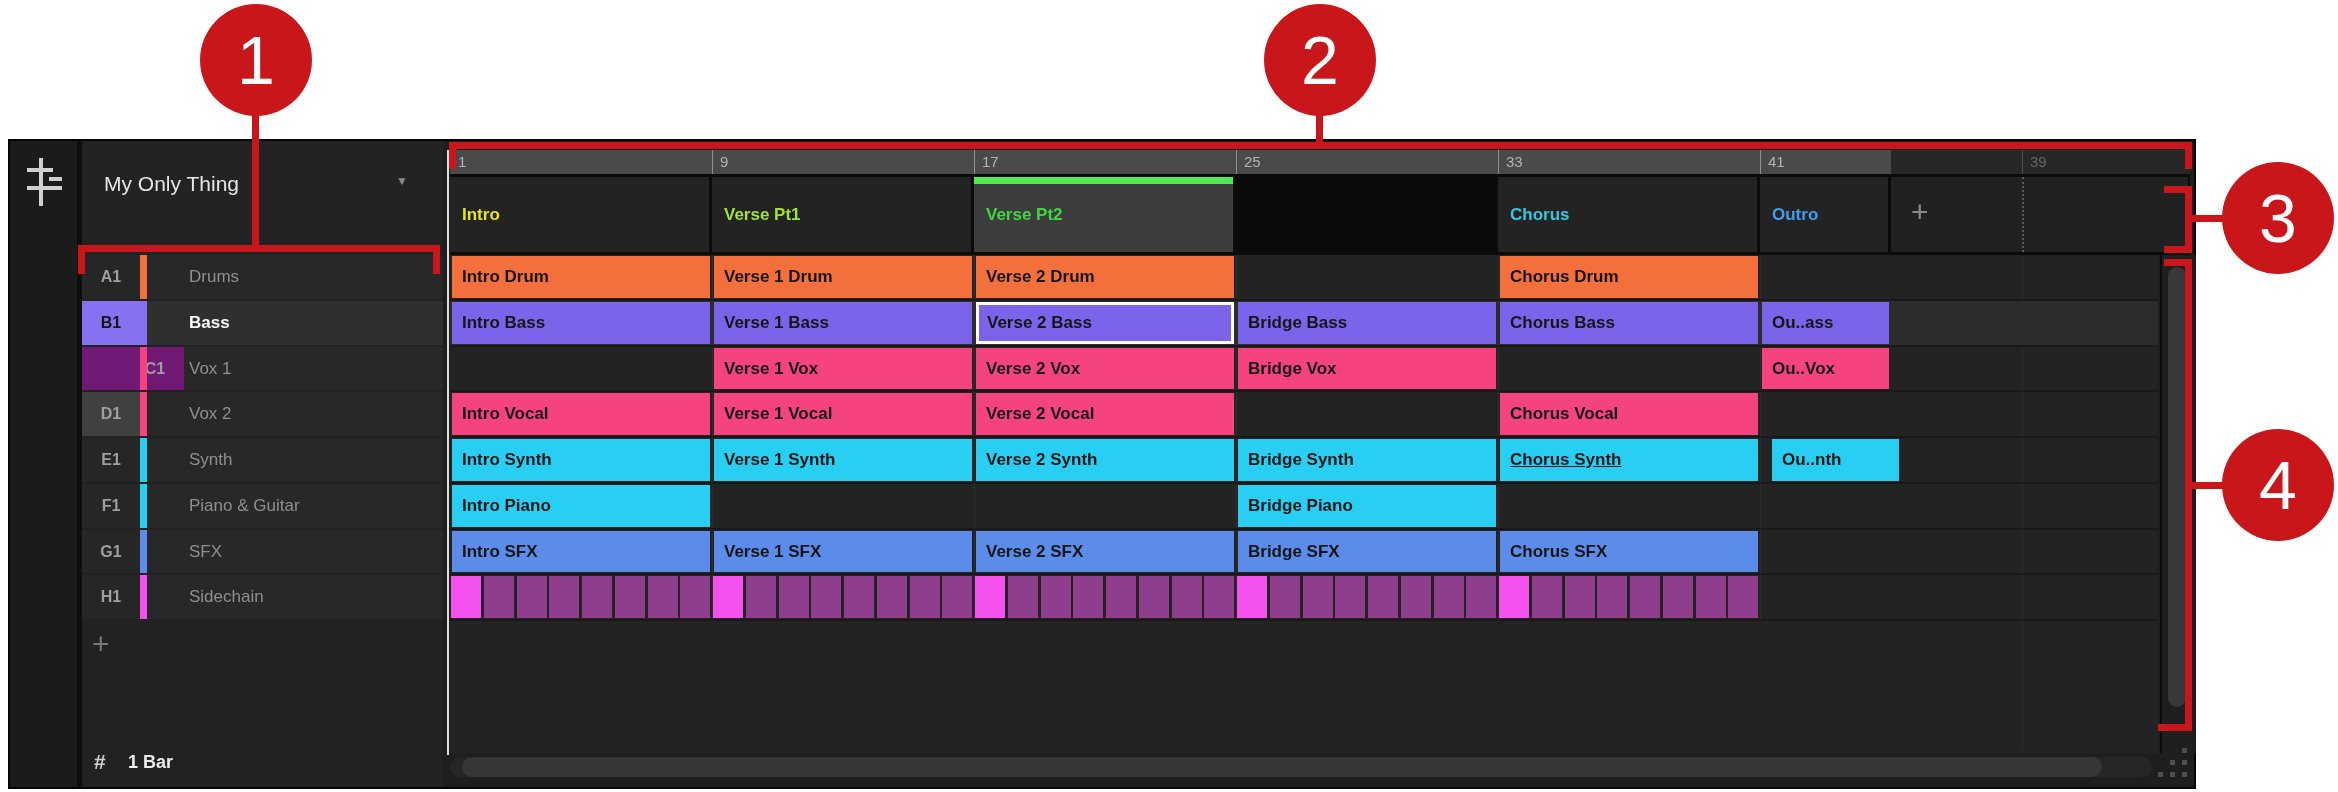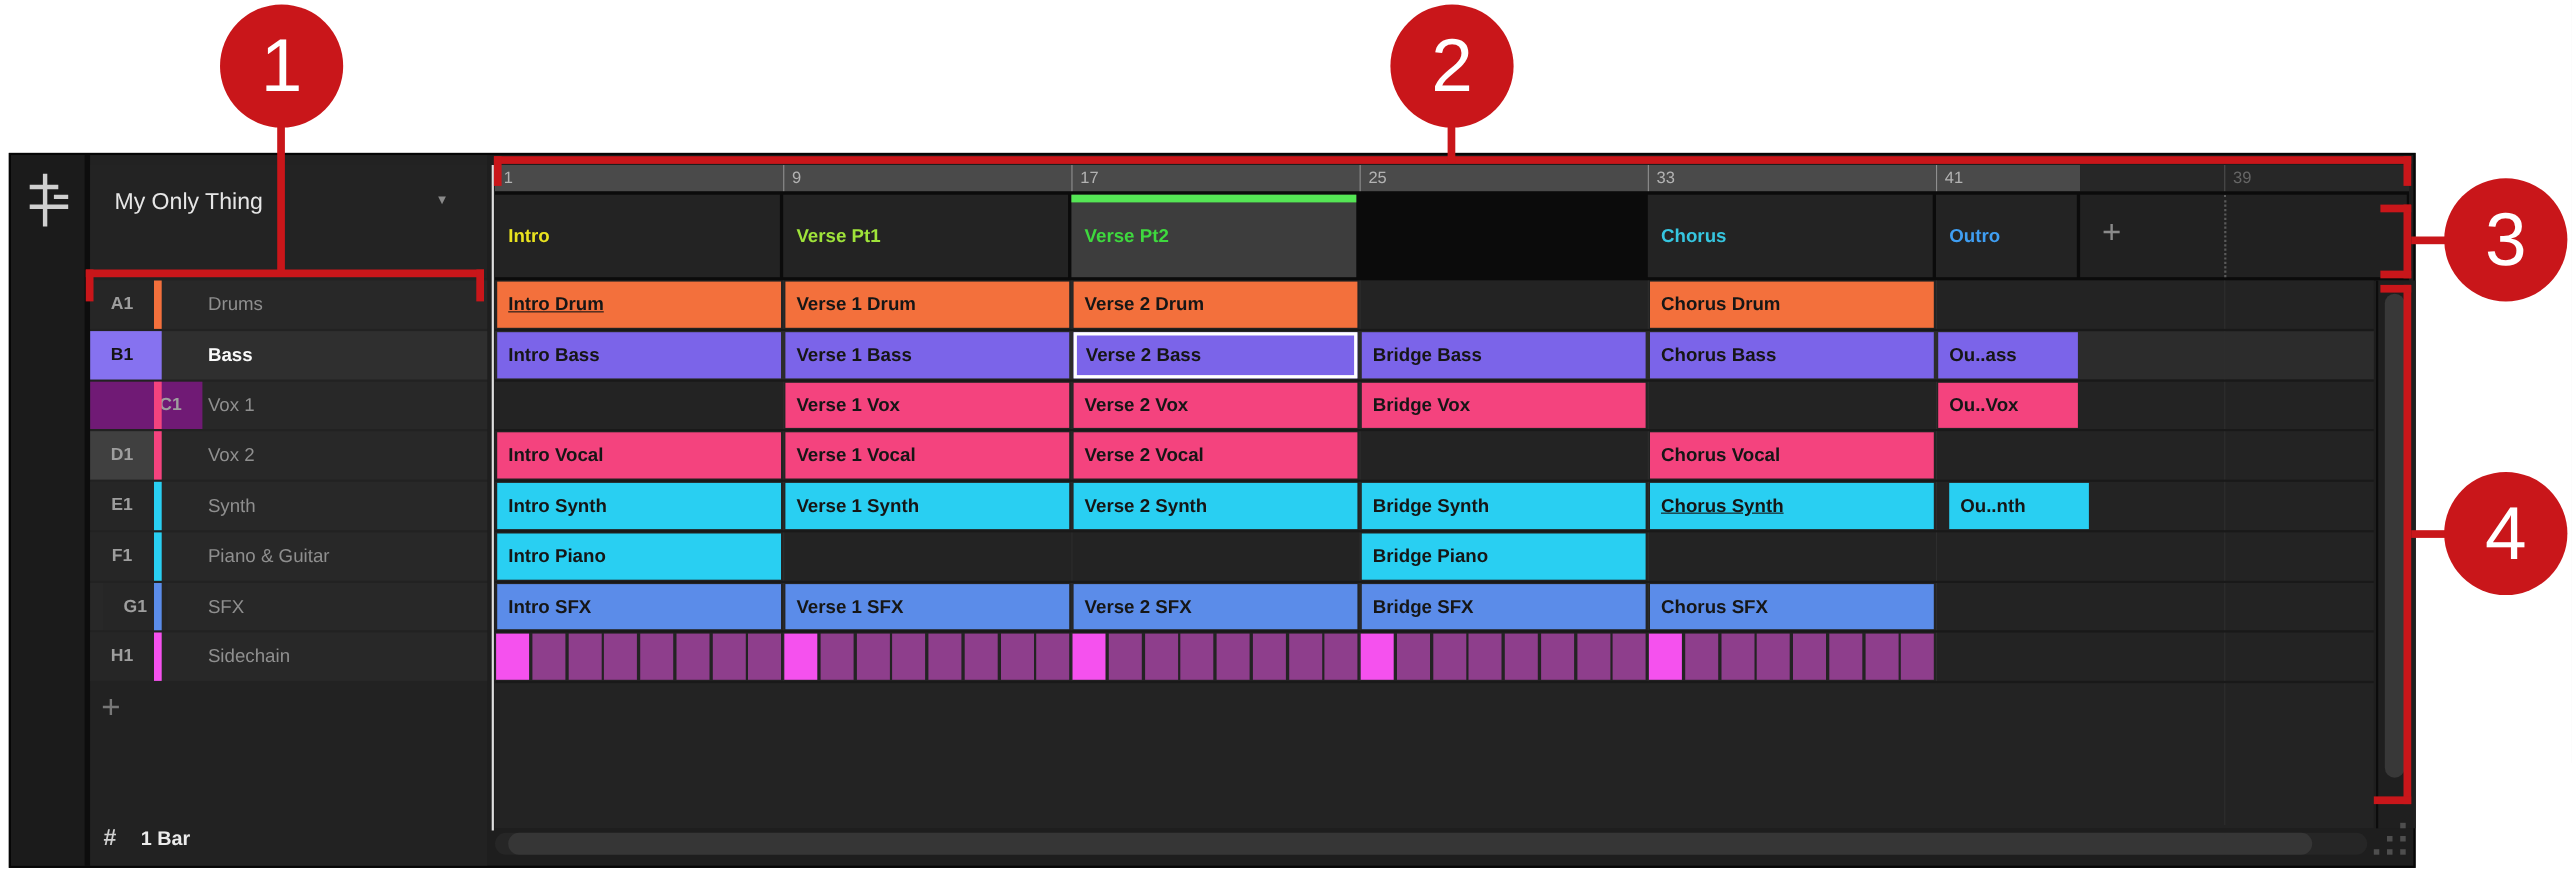--- a/index.html
+++ b/index.html
@@ -91,21 +91,21 @@
       <div style="position: absolute; left: 1760px; top: 255px; width: 1px; height: 366px; background: rgb(45, 45, 45);"></div>
       <div style="position: absolute; left: 2022px; top: 255px; width: 1px; height: 495px; background: rgb(46, 46, 46);"></div>
       <div style="position: absolute; left: 450px; top: 299px; width: 1708px; height: 2px; background: rgb(25, 25, 25);"></div>
       <div style="position: absolute; left: 450px; top: 345px; width: 1708px; height: 2px; background: rgb(25, 25, 25);"></div>
       <div style="position: absolute; left: 450px; top: 390px; width: 1708px; height: 2px; background: rgb(25, 25, 25);"></div>
       <div style="position: absolute; left: 450px; top: 436px; width: 1708px; height: 2px; background: rgb(25, 25, 25);"></div>
       <div style="position: absolute; left: 450px; top: 482px; width: 1708px; height: 2px; background: rgb(25, 25, 25);"></div>
       <div style="position: absolute; left: 450px; top: 528px; width: 1708px; height: 2px; background: rgb(25, 25, 25);"></div>
       <div style="position: absolute; left: 450px; top: 573px; width: 1708px; height: 2px; background: rgb(25, 25, 25);"></div>
       <div style="position: absolute; left: 450px; top: 619px; width: 1708px; height: 2px; background: rgb(25, 25, 25);"></div>
-      <div class="clip" style="position: absolute; left: 452px; top: 256px; width: 258px; height: 42px; background: rgb(243, 112, 60); text-decoration: underline;">
+      <div class="clip" style="position: absolute; left: 452px; top: 256px; width: 258px; height: 42px; background: rgb(243, 112, 60);">
         <span>Intro Drum</span>
       </div>
       <div class="clip" style="position: absolute; left: 714px; top: 256px; width: 258px; height: 42px; background: rgb(243, 112, 60);">
         <span>Verse 1 Drum</span>
       </div>
       <div class="clip" style="position: absolute; left: 976px; top: 256px; width: 258px; height: 42px; background: rgb(243, 112, 60);">
         <span>Verse 2 Drum</span>
       </div>
       <div class="clip" style="position: absolute; left: 1500px; top: 256px; width: 258px; height: 42px; background: rgb(243, 112, 60);">
         <span>Chorus Drum</span>
@@ -255,21 +255,21 @@
         <div class="track-letter" style="position: absolute; background: rgb(38, 38, 38);">E1</div>
         <div style="position: absolute; left: 58px; top: 0px; width: 7px; height: 100%; background: rgb(41, 207, 242);"></div>
         <div class="track-name" style="position: absolute;">Synth</div>
       </div>
       <div style="position: absolute; left: 82px; top: 484px; width: 361px; height: 44px; background: rgb(40, 40, 40);">
         <div class="track-letter" style="position: absolute; background: rgb(38, 38, 38);">F1</div>
         <div style="position: absolute; left: 58px; top: 0px; width: 7px; height: 100%; background: rgb(41, 207, 242);"></div>
         <div class="track-name" style="position: absolute;">Piano &amp; Guitar</div>
       </div>
       <div style="position: absolute; left: 82px; top: 530px; width: 361px; height: 43px; background: rgb(40, 40, 40);">
-        <div class="track-letter" style="position: absolute; background: rgb(38, 38, 38); margin-left: 12px;">G1</div>
+        <div class="track-letter" style="position: absolute; background: rgb(38, 38, 38);">G1</div>
         <div style="position: absolute; left: 58px; top: 0px; width: 7px; height: 100%; background: rgb(91, 140, 233);"></div>
         <div class="track-name" style="position: absolute;">SFX</div>
       </div>
       <div style="position: absolute; left: 82px; top: 575px; width: 361px; height: 44px; background: rgb(40, 40, 40);">
         <div class="track-letter" style="position: absolute; background: rgb(38, 38, 38);">H1</div>
         <div style="position: absolute; left: 58px; top: 0px; width: 7px; height: 100%; background: rgb(245, 81, 238);"></div>
         <div class="track-name" style="position: absolute;">Sidechain</div>
       </div>
     </div>
 

